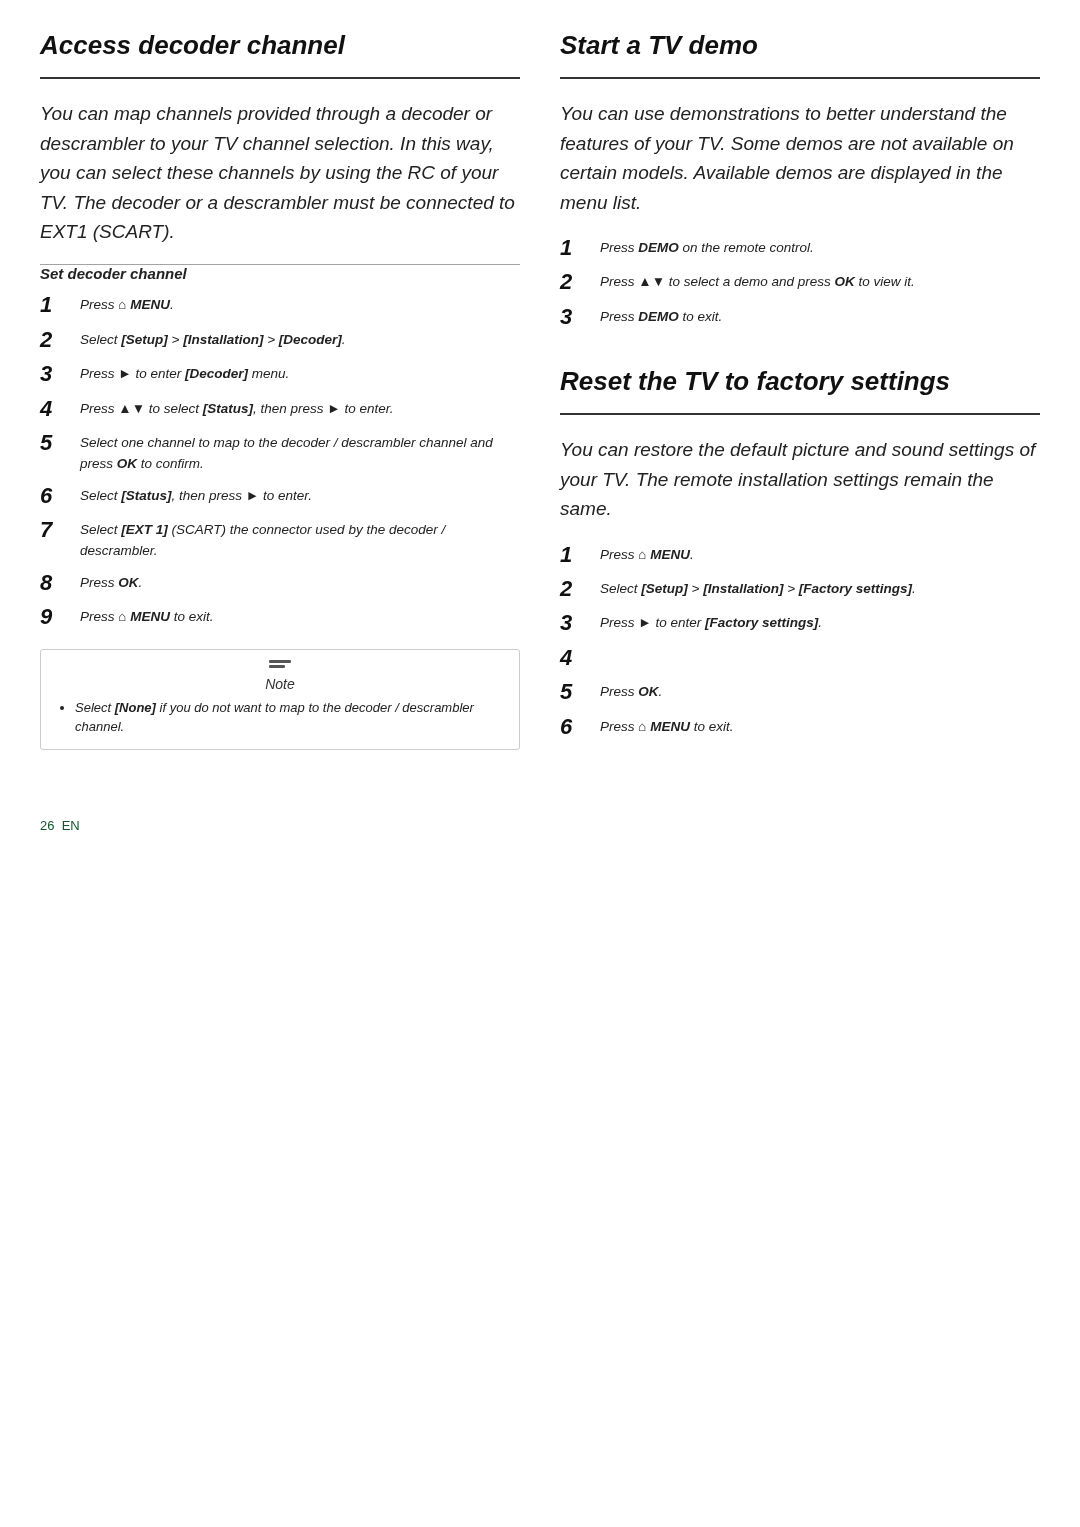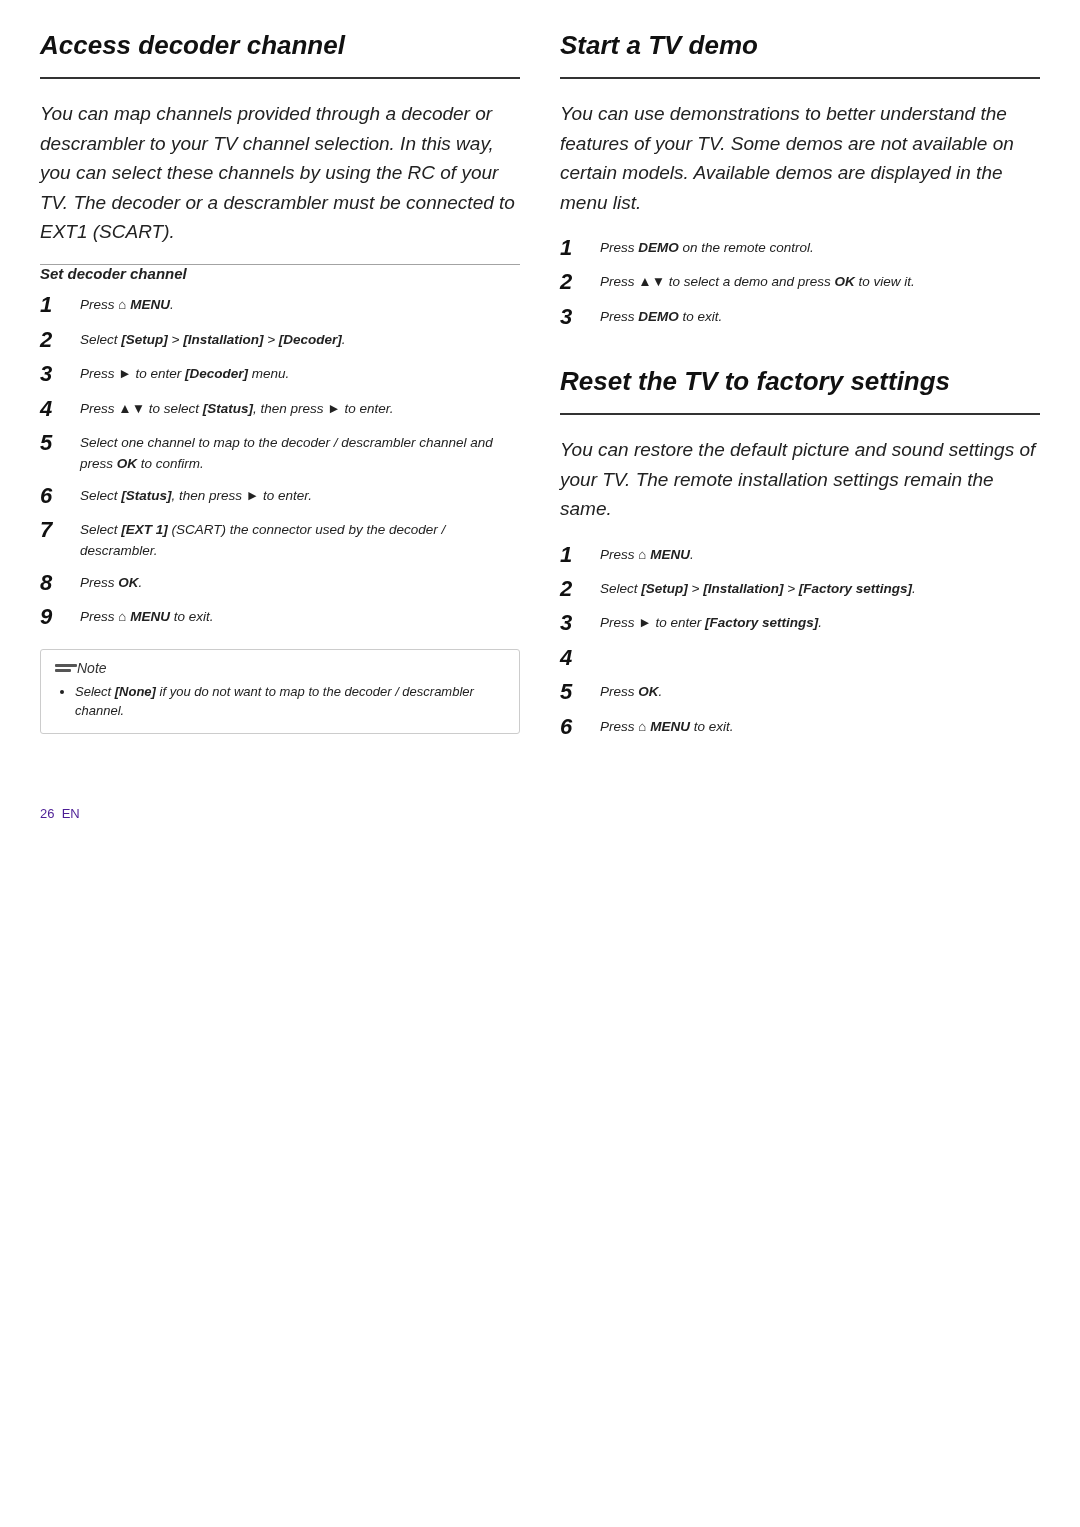--- a/index.html
+++ b/index.html
@@ -111,20 +111,22 @@
       border-radius: 3px;
       padding: 10px 14px;
       margin-top: 10px;
       background: #ffffff;
     }
 
     .note-header {
       display: flex;
       align-items: center;
       margin-bottom: 6px;
+      gap: 8px;
+      flex-direction: column;
     }
 
     .note-icon {
       display: inline-flex;
       flex-direction: column;
       gap: 2px;
       width: 22px;
     }
 
     .note-icon span {
@@ -158,23 +160,23 @@
     .note-content ul {
       list-style: disc;
       padding-left: 18px;
     }
 
     .note-content ul li {
       margin-bottom: 2px;
     }
 
     .page-footer {
-      margin-top: 30px;
+      margin-top: 38px;
       font-size: 13px;
-      color: #4c1d95;
+      color: #14532d;
     }
 
     .section-block {
       margin-bottom: 30px;
     }
 
     .right-section-block {
       margin-bottom: 36px;
     }
 

